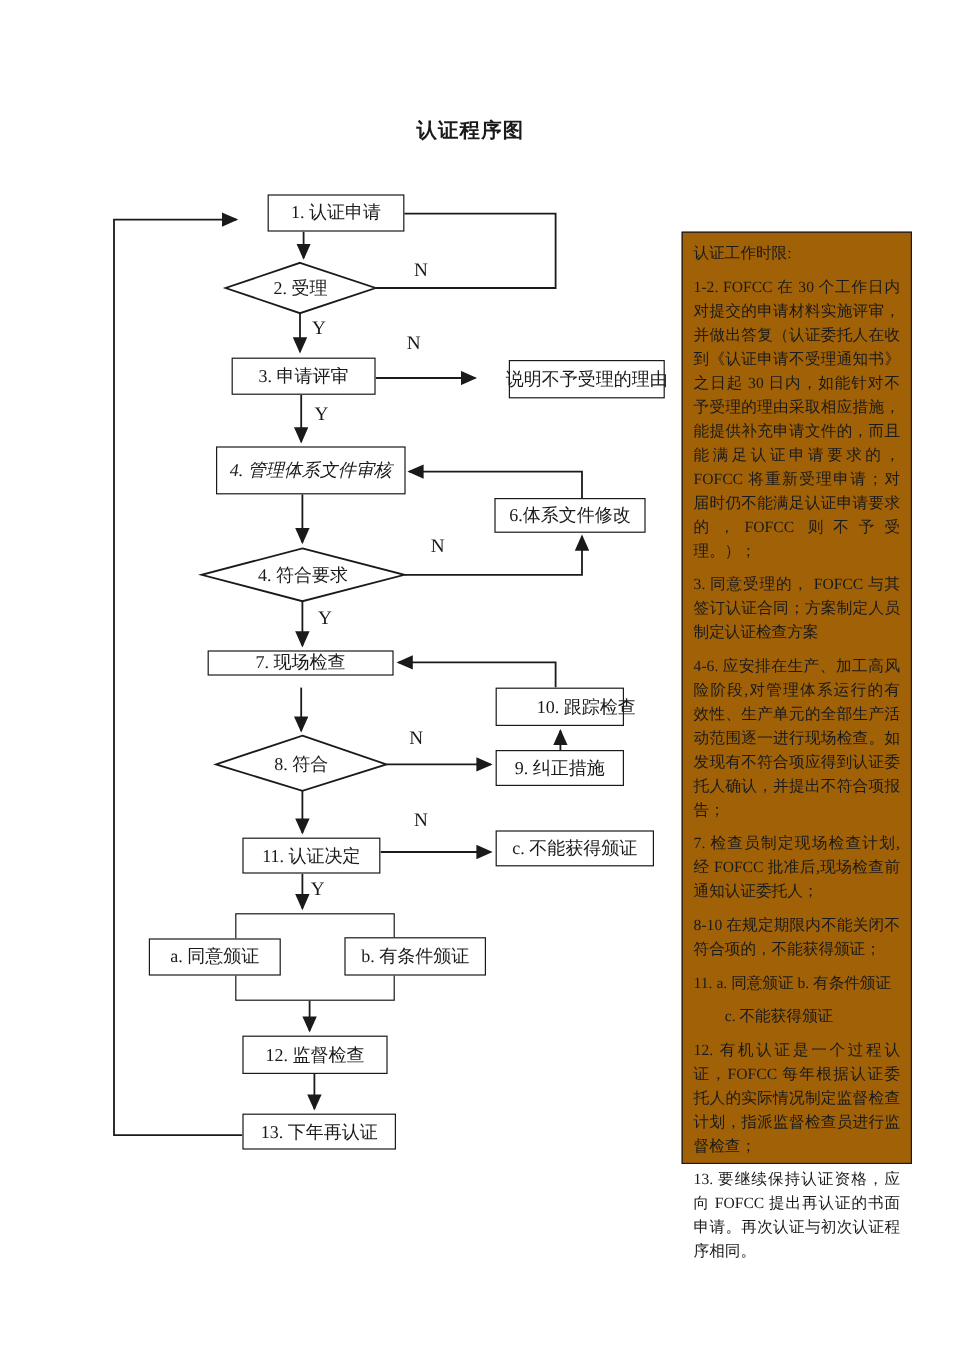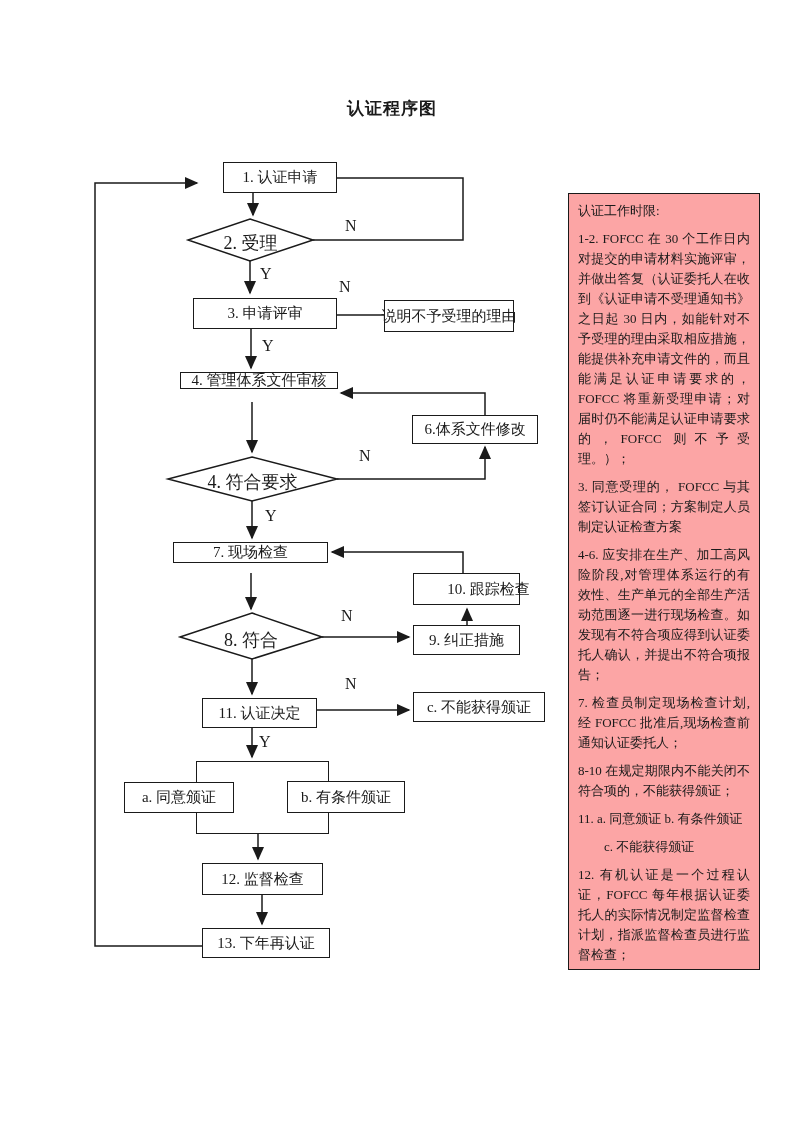--- a/index.html
+++ b/index.html
@@ -14,28 +14,28 @@
   svg.wires{position:absolute;left:0;top:0;}
   .node{
     position:absolute;box-sizing:border-box;border:1.5px solid #1a1a1a;background:#fff;
     display:flex;align-items:center;justify-content:center;
     font-size:15px;white-space:nowrap;
   }
   .ghost{ 
     position:absolute;box-sizing:border-box;border:1.5px solid #1a1a1a;background:transparent;
   }
   .dlabel{
-    position:absolute;text-align:center;font-size:18px;white-space:nowrap;
+    position:absolute;text-align:center;font-size:15px;white-space:nowrap;
   }
   .edge{
     position:absolute;font-size:16px;font-family:"Liberation Serif","DejaVu Serif",serif;
   }
   .panel{
     position:absolute;left:568px;top:193px;width:192px;height:777px;
-    box-sizing:border-box;border:1.5px solid #1a1a1a;background:#fca5a5;
+    box-sizing:border-box;border:1.5px solid #1a1a1a;background:#a16207;
     padding:7px 9px 0 9px;
   }
   .panel p{
     margin:0 0 8px 0;font-size:13px;line-height:20px;text-align:justify;
   }
   .panel p.indent{margin-left:26px;}
 </style>
 </head>
 <body>
 
@@ -89,23 +89,23 @@
 
       <polyline points="262,895 262,924" marker-end="url(#arw)"></polyline>
 
       <polygon fill="#fff" points="250,219 313,240 250,261 188,240"></polygon>
       <polygon fill="#fff" points="252,457 337,479 252,501 168,479"></polygon>
       <polygon fill="#fff" points="252,613 322,637 252,659 180,637"></polygon>
     </g>
   </svg>
 
   <div class="node" style="left:203px;top:162px;width:114px;height:31px;margin-left:20px;">1. 认证申请</div>
-  <div class="node" style="left:193px;top:298px;width:144px;height:31px;">3. 申请评审</div>
-  <div class="node" style="left:384px;top:300px;width:130px;height:32px;">说明不予受理的理由</div>
-  <div class="node" style="left:180px;top:372px;width:158px;height:17px;">4. 管理体系文件审核</div>
+  <div class="node" style="left:193px;top:298px;width:120px;height:31px;">3. 申请评审</div>
+  <div class="node" style="left:424px;top:300px;width:130px;height:32px;">说明不予受理的理由</div>
+  <div class="node" style="left:180px;top:372px;width:158px;height:40px;font-style:italic;">4. 管理体系文件审核</div>
   <div class="node" style="left:412px;top:415px;width:126px;height:29px;">6.体系文件修改</div>
   <div class="node" style="left:173px;top:542px;width:155px;height:21px;">7. 现场检查</div>
   <div class="node" style="left:413px;top:573px;width:107px;height:32px;padding-left:44px;">10. 跟踪检查</div>
   <div class="node" style="left:413px;top:625px;width:107px;height:30px;">9. 纠正措施</div>
   <div class="node" style="left:202px;top:698px;width:115px;height:30px;">11. 认证决定</div>
   <div class="node" style="left:413px;top:692px;width:132px;height:30px;">c. 不能获得颁证</div>
 
   <div class="ghost" style="left:196px;top:761px;width:133px;height:73px;"></div>
   <div class="node" style="left:124px;top:782px;width:110px;height:31px;">a. 同意颁证</div>
   <div class="node" style="left:287px;top:781px;width:118px;height:32px;">b. 有条件颁证</div>
@@ -130,15 +130,16 @@
   <div class="panel">
     <p>认证工作时限:</p>
     <p>1-2.  FOFCC 在 30 个工作日内对提交的申请材料实施评审，并做出答复（认证委托人在收到《认证申请不受理通知书》之日起 30 日内，如能针对不予受理的理由采取相应措施，能提供补充申请文件的，而且能满足认证申请要求的，FOFCC 将重新受理申请；对届时仍不能满足认证申请要求的，FOFCC 则不予受理。）；</p>
     <p>3. 同意受理的， FOFCC 与其签订认证合同；方案制定人员制定认证检查方案</p>
     <p>4-6. 应安排在生产、加工高风险阶段,对管理体系运行的有效性、生产单元的全部生产活动范围逐一进行现场检查。如发现有不符合项应得到认证委托人确认，并提出不符合项报告；</p>
     <p>7.  检查员制定现场检查计划,经 FOFCC 批准后,现场检查前通知认证委托人；</p>
     <p>8-10  在规定期限内不能关闭不符合项的，不能获得颁证；</p>
     <p>11.  a. 同意颁证 b. 有条件颁证</p>
     <p class="indent">c. 不能获得颁证</p>
     <p>12.  有机认证是一个过程认证，FOFCC 每年根据认证委托人的实际情况制定监督检查计划，指派监督检查员进行监督检查；</p>
+    <p>13.  要继续保持认证资格，应向 FOFCC 提出再认证的书面申请。再次认证与初次认证程序相同。</p>
   </div>
 
 </div>
 
 </body></html>

